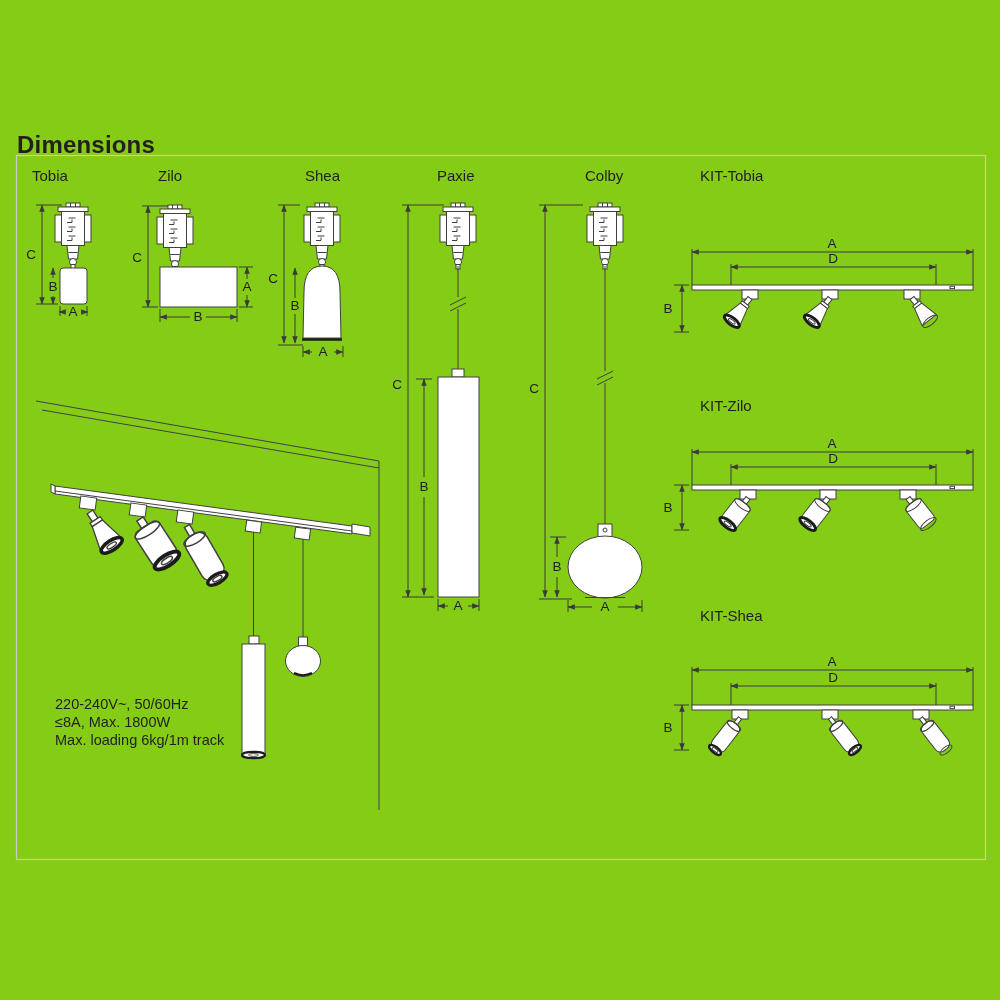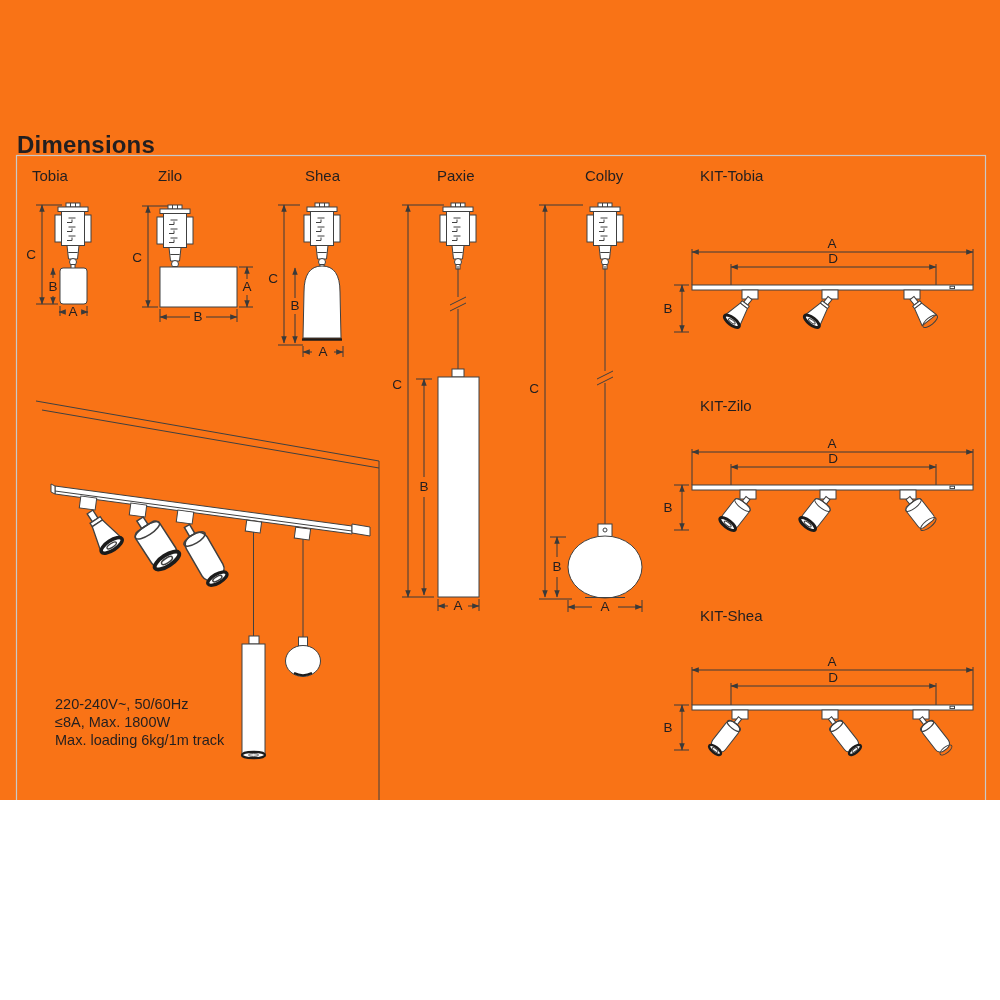--- a/index.html
+++ b/index.html
@@ -1,16 +1,16 @@
 <!DOCTYPE html>
 <html><head>
 <meta charset="utf-8">
 <style>
   html,body{margin:0;padding:0;background:#fff;}
-  .canvas{position:relative;width:1000px;height:800px;background:#f97316;overflow:hidden;
+  .canvas{position:relative;width:1000px;height:1000px;background:#84cc16;overflow:hidden;
           font-family:"Liberation Sans",sans-serif;}
   .title{position:absolute;left:17px;top:131px;font-size:24px;font-weight:600;
          color:#231f20;letter-spacing:.2px;}
   svg{position:absolute;left:0;top:0;}
   svg text{font-family:"Liberation Sans",sans-serif;fill:#231f20;}
   text.pl{font-size:15px;}
   text.dl{font-size:13.5px;text-anchor:middle;}
   text.sp{font-size:14.5px;}
   .s{stroke:#404040;fill:none;stroke-width:1;}
   .sw{stroke:#404040;fill:#fff;stroke-width:1;}

